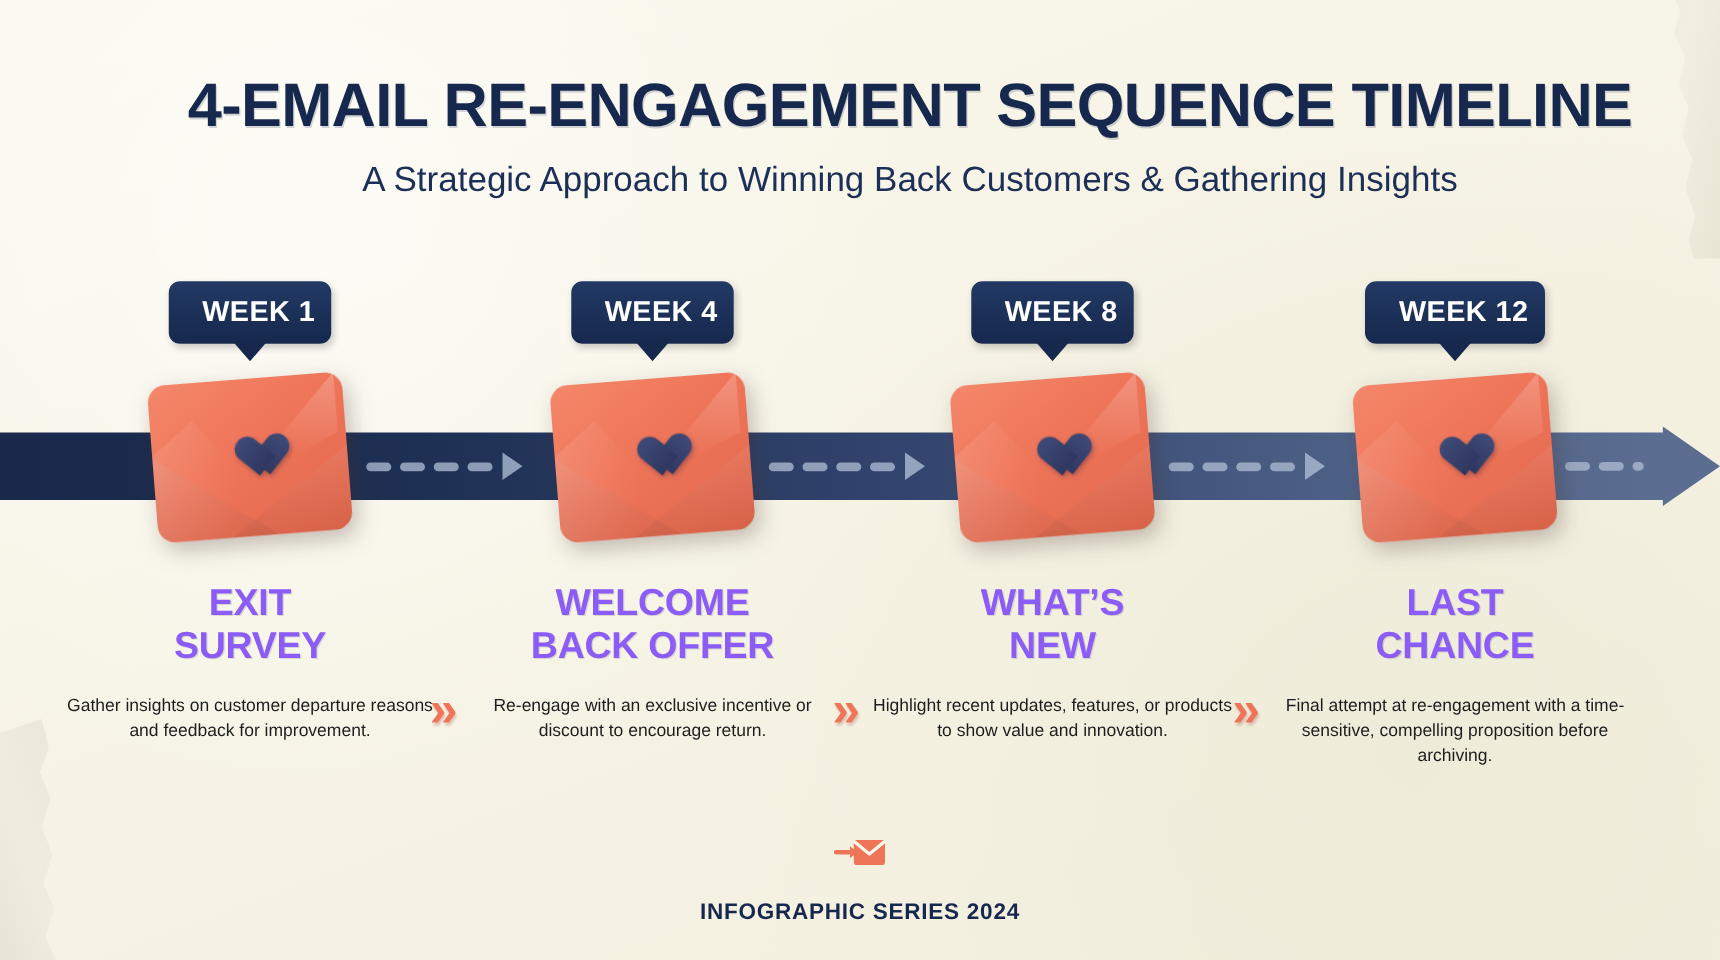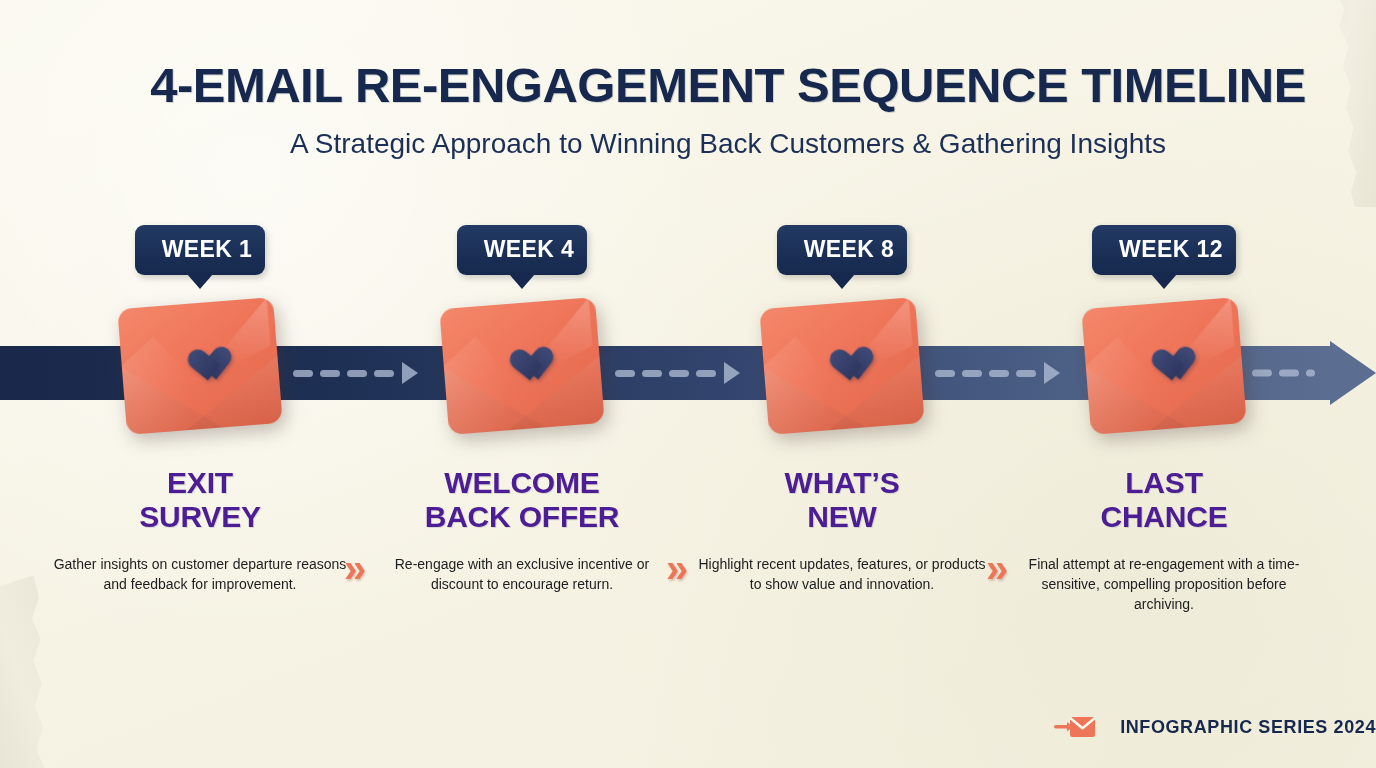--- a/index.html
+++ b/index.html
@@ -286,21 +286,21 @@
   
   .col-heading {
     position: absolute;
     top: 466px;
     left: 0;
     width: 300px;
     text-align: center;
     font-size: 30px;
     font-weight: 700;
     line-height: 1.14;
-    color: #4c1d95;
+    color: #8b5cf6;
     letter-spacing: -0.2px;
     text-shadow: 1px 1px 0 rgba(22,40,77,0.14);
   }
   .col-body {
     position: absolute;
     top: 554px;
     left: 0;
     width: 300px;
     text-align: center;
     font-size: 14px;
@@ -324,22 +324,23 @@
   #sep-2 { left: 975px; }
 
   
   #footer {
     position: absolute;
     bottom: 28px;
     left: 0;
     width: 100%;
     display: flex;
     align-items: center;
-    justify-content: flex-end;
+    justify-content: center;
     gap: 24px;
+    flex-direction: column;
   }
   #footer-envelope-icon {
     width: 42px;
     height: 26px;
     position: relative;
   }
   #footer-label {
     font-size: 18px;
     font-weight: 700;
     letter-spacing: 0.6px;

